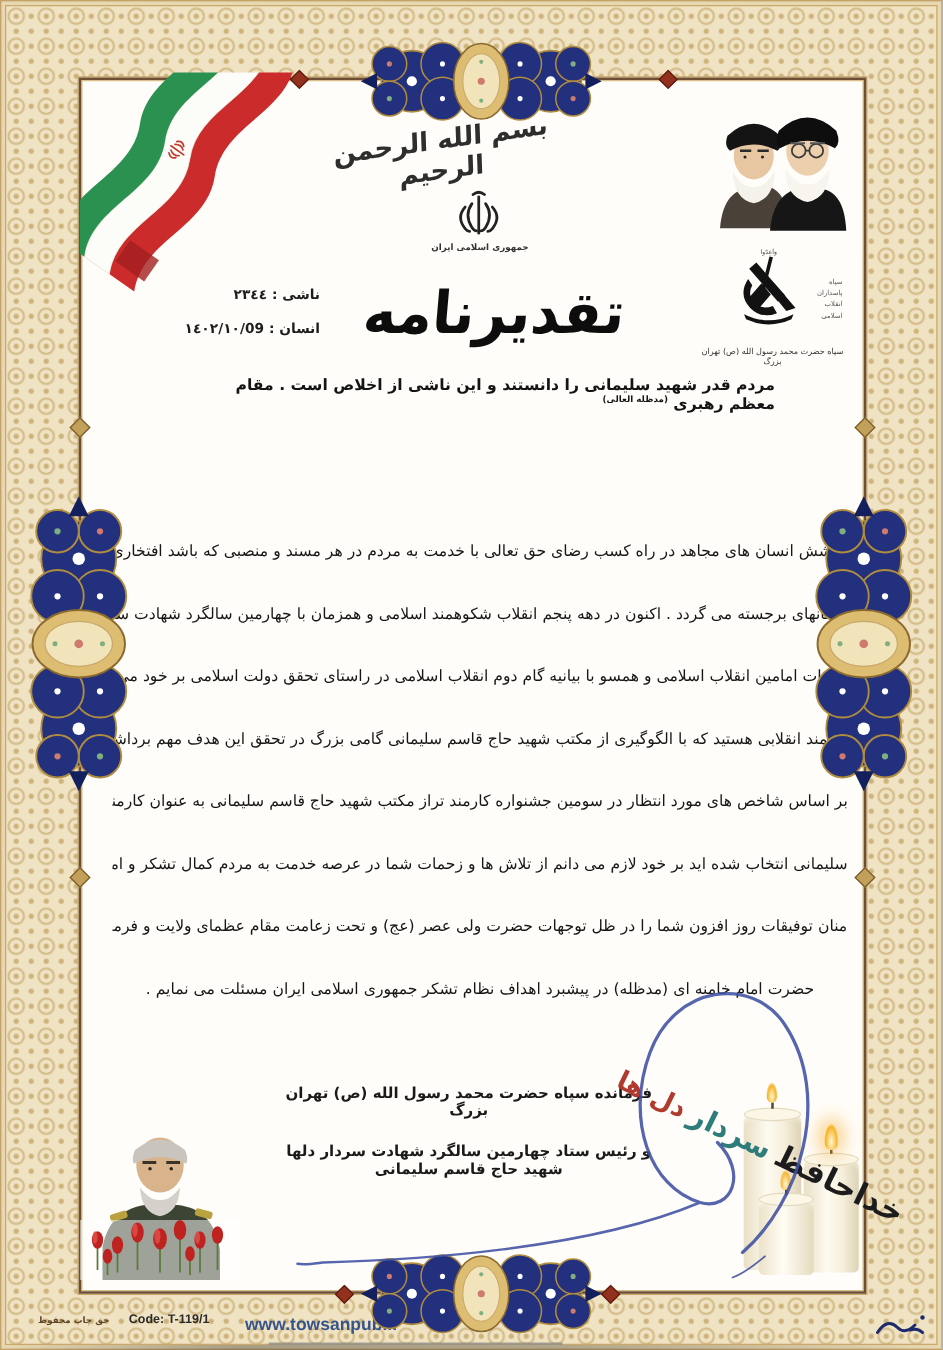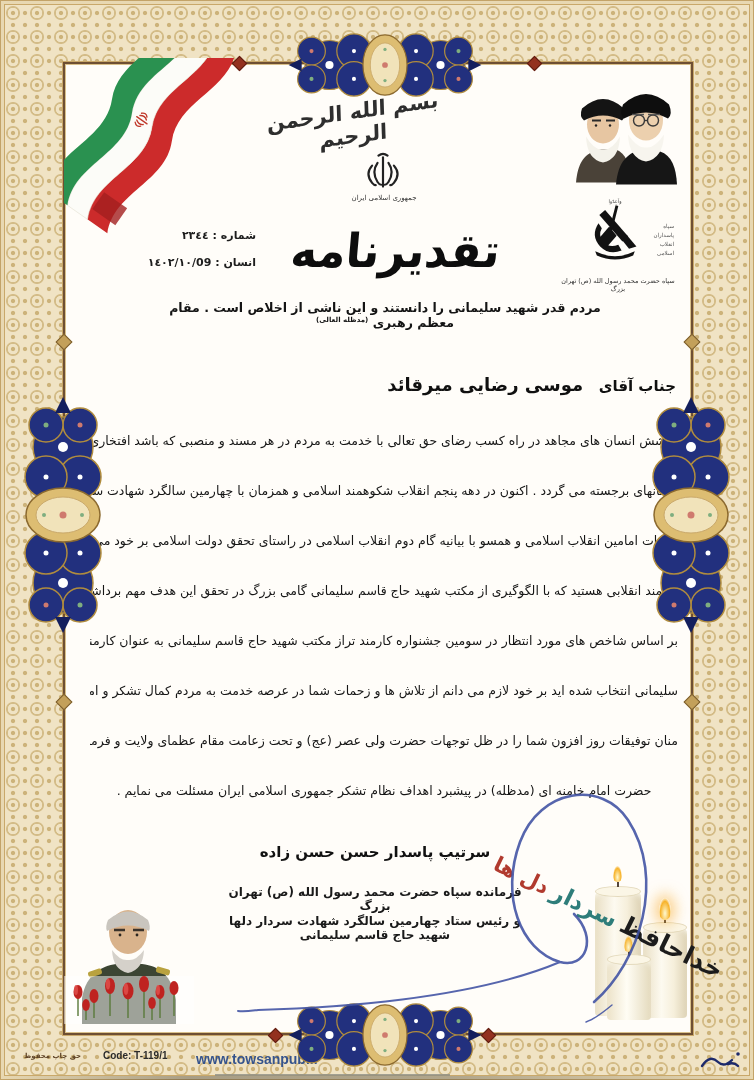--- a/index.html
+++ b/index.html
@@ -23,21 +23,21 @@
   .diamond{position:absolute;width:9px;height:9px;transform:rotate(45deg);z-index:6;}
   .dred{background:#93311f;border:1px solid #5e1d10;}
   .dgold{background:#c3a05a;border:1px solid #7a5c2c;width:10px;height:10px;}
   .orn{position:absolute;z-index:5;}
   
   .meta{font-size:11px;font-weight:bold;color:#1d1d1d;line-height:27px;text-align:right;}
   .title{font-size:45px;font-weight:bold;color:#0d0d0d;transform:skewX(-5deg) scaleY(1.04);
          text-align:center;letter-spacing:-1px;}
   .bismillah{font-size:21px;font-weight:bold;color:#2e2e2e;transform:rotate(-8deg) skewX(-6deg);
          text-align:center;}
-  .quote{font-size:12.5px;font-weight:bold;color:#141414;text-align:center;}
+  .quote{font-size:12.5px;font-weight:bold;color:#141414;}
   .quote small{font-size:7px;vertical-align:super;font-weight:bold;}
   .recipient{font-size:15px;font-weight:bold;color:#101010;text-align:right;}
   .recipient .rname{font-size:18px;}
   .bodyline{height:50px;line-height:50px;font-size:12.5px;color:#161616;white-space:nowrap;
             overflow:hidden;text-align:justify;text-align-last:justify;}
   .bodyline.center{text-align-last:center;}
   .sigline1{font-size:15px;font-weight:bold;color:#111;text-align:center;}
   .sigline2{font-size:12px;font-weight:bold;color:#1a1a1a;text-align:center;}
   .caption-sm{font-size:6.5px;color:#333;text-align:center;}
   .sepah-side{font-size:5.5px;line-height:9px;color:#555;text-align:right;}
@@ -155,21 +155,21 @@
   <svg class="abs" style="left:364px;top:152px;width:38px;height:40px;z-index:4" viewBox="0 0 40 44">
     <g stroke="#222" stroke-width="2.4" fill="none" stroke-linecap="round">
       <path d="M20,6 V38"></path>
         <path d="M15,4 q5,-4 10,0"></path>
       <path d="M14,12 q-7,10 0,21 q2,3 4,3"></path>
         <path d="M26,12 q7,10 0,21 q-2,3 -4,3"></path>
       <path d="M8,15 q-8,9 0,19 q2,2.5 4,2.5"></path>
         <path d="M32,15 q8,9 0,19 q-2,2.5 -4,2.5"></path>
     </g>
   </svg>
-  <div class="abs caption-sm rtl" style="left:338px;top:194px;width:92px;z-index:4;font-size:7px;font-weight:normal">جمهوری اسلامی ایران</div>
+  <div class="abs caption-sm rtl" style="left:338px;top:194px;width:92px;z-index:4;font-size:7px;font-weight:bold">جمهوری اسلامی ایران</div>
 
   <svg class="abs" style="left:556px;top:62px;width:140px;height:126px;z-index:4" viewBox="0 0 140 125">
     <path d="M20,120 C22,96 32,89 45,87 L60,87 C70,91 74,101 75,120 Z" fill="#4a4238"></path>
     <ellipse cx="47" cy="62" rx="16" ry="19" fill="#e7c6a2"></ellipse>
     <path d="M26,46 q21,-19 42,0 q3,8 -2,12 q-19,-10 -38,0 q-5,-4 -2,-12 Z" fill="#141414"></path>
     <path d="M36,58 h9 M50,58 h9" stroke="#2a2a2a" stroke-width="2"></path>
     <circle cx="40" cy="63" r="1.2" fill="#222"></circle>
       <circle cx="54" cy="63" r="1.2" fill="#222"></circle>
     <path d="M47,100 q-16,-3 -17,-26 q8,14 17,13 q9,1 17,-13 q-1,23 -17,26 Z" fill="#f4f2ea"></path>
     <path d="M60,122 C62,99 72,89 88,87 L104,89 C116,93 120,105 121,122 Z" fill="#161616"></path>
@@ -196,51 +196,46 @@
   </svg>
   <div class="abs rtl sepah-side" style="left:646px;top:222px;width:28px;z-index:4">
     <div>سپاه</div>
     <div>پاسداران</div>
     <div>انقلاب</div>
     <div>اسلامی</div>
   </div>
   <div class="abs caption-sm rtl" style="left:560px;top:277px;width:116px;z-index:4">سپاه حضرت محمد رسول الله (ص) تهران بزرگ</div>
 
   <div class="abs rtl meta" style="left:128px;top:222px;width:128px;z-index:4">
-    <div><span>شماره :</span> <span>٢٣٤٤</span></div>
+    <div><span>ناشی :</span> <span>٢٣٤٤</span></div>
     <div><span>انسان :</span> <span>١٤٠٢/١٠/09</span></div>
   </div>
 
   <div class="abs title rtl" style="left:330px;top:224px;width:170px;z-index:4">تقدیرنامه</div>
 
   <div class="abs quote rtl" style="left:150px;top:300px;width:470px;z-index:4">
     <span>مردم قدر شهید سلیمانی را دانستند و این ناشی از اخلاص است . مقام معظم رهبری</span>
     <small>(مدظله العالی)</small>
   </div>
 
-  <div class="abs recipient rtl" style="right:78px;top:374px;width:330px;z-index:4">
-    <span>جناب آقای</span>&nbsp;&nbsp;
-    <span class="rname">موسی رضایی میرقائد</span>
-  </div>
 
   <div class="abs rtl" style="left:90px;top:416px;width:588px;z-index:4">
     <div class="bodyline">کوشش انسان های مجاهد در راه کسب رضای حق تعالی با خدمت به مردم در هر مسند و منصبی که باشد افتخاری بزرگ است که نصیب</div>
     <div class="bodyline">انسانهای برجسته می گردد . اکنون در دهه پنجم انقلاب شکوهمند اسلامی و همزمان با چهارمین سالگرد شهادت سردار دلها ، با تاسی از</div>
     <div class="bodyline">منویات امامین انقلاب اسلامی و همسو با بیانیه گام دوم انقلاب اسلامی در راستای تحقق دولت اسلامی بر خود می بالیم عزیزان شما</div>
     <div class="bodyline">کارمند انقلابی هستید که با الگوگیری از مکتب شهید حاج قاسم سلیمانی گامی بزرگ در تحقق این هدف مهم برداشته اید . نظر به اینکه جنابعالی</div>
     <div class="bodyline">بر اساس شاخص های مورد انتظار در سومین جشنواره کارمند تراز مکتب شهید حاج قاسم سلیمانی به عنوان کارمند تراز مکتب شهید حاج قاسم</div>
     <div class="bodyline">سلیمانی انتخاب شده اید بر خود لازم می دانم از تلاش ها و زحمات شما در عرصه خدمت به مردم کمال تشکر و امتنان را داشته و از خداوند</div>
     <div class="bodyline center">منان توفیقات روز افزون شما را در ظل توجهات حضرت ولی عصر (عج) و تحت زعامت مقام عظمای ولایت و فرمانده معظم کل قوا</div>
     <div class="bodyline center">حضرت امام خامنه ای (مدظله) در پیشبرد اهداف نظام تشکر جمهوری اسلامی ایران مسئلت می نمایم .</div>
   </div>
 
   <div class="abs rtl" style="left:225px;top:843px;width:300px;z-index:4">
-    <div class="sigline1">سرتیپ پاسدار حسن حسن زاده</div>
     <div class="sigline2" style="margin-top:24px">فرمانده سپاه حضرت محمد رسول الله (ص) تهران بزرگ</div>
-    <div class="sigline2" style="margin-top:1px">و رئیس ستاد چهارمین سالگرد شهادت سردار دلها شهید حاج قاسم سلیمانی</div>
+    <div class="sigline2" style="margin-top:19px">و رئیس ستاد چهارمین سالگرد شهادت سردار دلها شهید حاج قاسم سلیمانی</div>
   </div>
 
   <svg class="abs" style="left:0;top:0;width:754px;height:1080px;z-index:8;pointer-events:none" viewBox="0 0 754 1080">
     <g stroke="#3f51a3" fill="none" stroke-linecap="round" opacity=".88">
       <path stroke-width="2.6" d="M594,1002 C640,962 666,878 628,820 C602,780 540,788 520,842 C500,896 520,950 560,962 C586,969 598,938 574,914"></path>
       <path stroke-width="2" d="M560,962 C470,1000 330,1008 258,1010 C250,1011 244,1012 238,1011"></path>
       <path stroke-width="1.4" d="M612,1005 C600,1015 592,1020 586,1022"></path>
     </g>
   </svg>
 
@@ -296,21 +291,21 @@
       <div class="wick" style="left:21px;top:-7px"></div>
       <div class="flame" style="left:17px;top:-22px;opacity:.9"></div>
     </div>
     <div class="abs farewell rtl" style="left:28px;top:44px">
       <span class="w1">خداحافظ</span>
       <span class="w2">سردار</span>
       <span class="w3">دل ها</span>
     </div>
   </div>
 
-  <div class="abs footer-copy rtl" style="left:24px;top:1052px;width:70px;text-align:left;z-index:4">حق چاپ محفوظ</div>
+  <div class="abs footer-copy rtl" style="left:24px;top:1052px;width:70px;text-align:center;z-index:4">حق چاپ محفوظ</div>
   <div class="abs footer-code" style="left:103px;top:1050px;z-index:4">Code: T-119/1</div>
   <div class="abs footer-web" style="left:172px;top:1051px;z-index:4">www.towsanpub.ir</div>
   <svg class="abs" style="left:698px;top:1046px;width:44px;height:28px;z-index:4" viewBox="0 0 44 28">
     <g stroke="#1d2a6b" stroke-width="2.4" fill="none" stroke-linecap="round">
       <path d="M4,20 q8,-12 16,-4 q6,6 14,-2"></path>
         <path d="M30,18 q6,-2 10,2"></path>
     </g>
     <circle cx="40" cy="8" r="1.8" fill="#1d2a6b"></circle>
   </svg>
 

